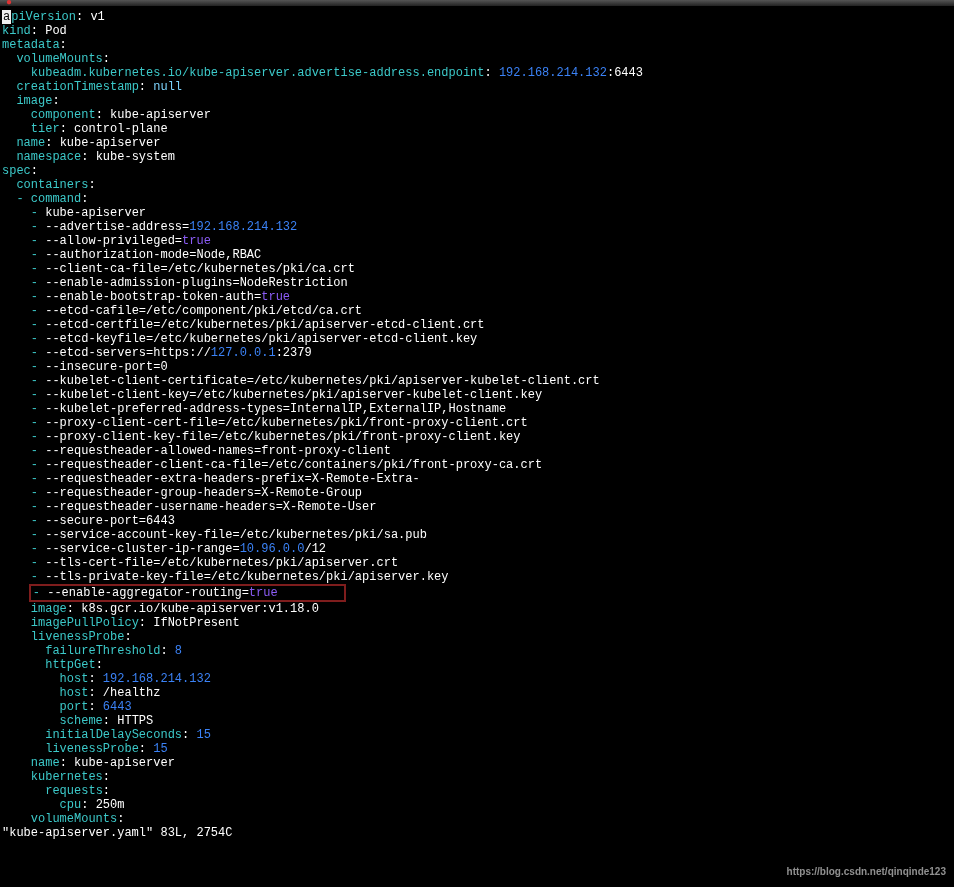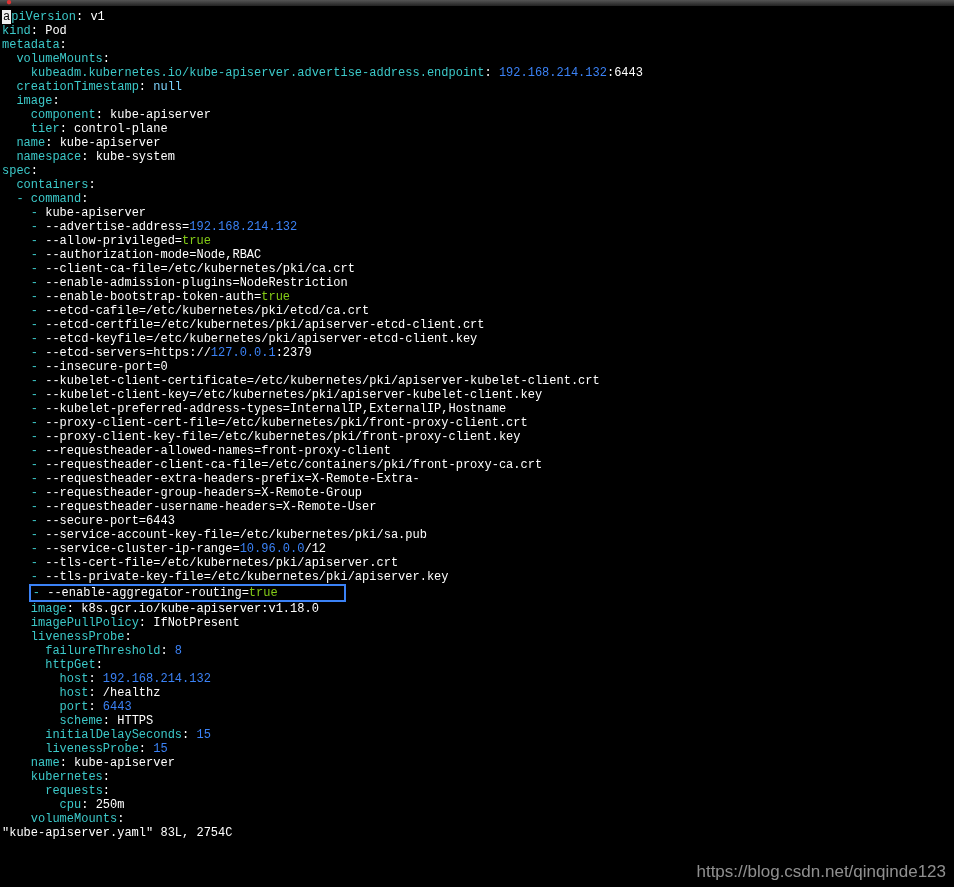--- a/index.html
+++ b/index.html
@@ -36,40 +36,40 @@
   }
   pre {
     margin: 6px 0 0 0;
     white-space: pre;
     font-family: Liberation Mono, monospace;
     font-size: inherit;
   }
   .k { color: #3cc9c9; }           
   .v { color: #ffffff; }           
   .num { color: #3b82f6; }         
-  .bool { color: #84cc16; }
+  .bool { color: #8b5cf6; }
   .null { color: #7dd3fc; }
   .dash { color: #3cc9c9; }
   .cursor-bg { background: #eee; color: #000; padding: 0 1px; }
   .highlight-box {
-    border: 2px solid #3b82f6;
+    border: 2px solid #7f1d1d;
     display: inline-block;
     padding: 0 2px;
     margin-left: -2px;
     box-sizing: border-box;
   }
   .watermark {
     position: absolute;
     right: 8px;
     bottom: 8px;
     color: #cccccc;
     font-family: Arial, sans-serif;
-    font-size: 17px;
+    font-size: 10px;
     opacity: 0.70;
-    font-weight: 400;
+    font-weight: 700;
     white-space: nowrap;
     letter-spacing: 0;
   }
   .footer-line {
     color: #fff;
   }
 </style>
 </head>
 <body>
 
@@ -91,21 +91,21 @@
 <span class="k">spec</span>:
   <span class="k">containers</span>:
   <span class="dash">-</span> <span class="k">command</span>:
     <span class="dash">-</span> <span>kube-apiserver</span>
     <span class="dash">-</span> --advertise-address=<span class="num">192.168.214.132</span>
     <span class="dash">-</span> --allow-privileged=<span class="bool">true</span>
     <span class="dash">-</span> <span>--authorization-mode=Node,RBAC</span>
     <span class="dash">-</span> <span>--client-ca-file=/etc/kubernetes/pki/ca.crt</span>
     <span class="dash">-</span> <span>--enable-admission-plugins=NodeRestriction</span>
     <span class="dash">-</span> --enable-bootstrap-token-auth=<span class="bool">true</span>
-    <span class="dash">-</span> <span>--etcd-cafile=/etc/kubernetes/pki/etcd/ca.crt</span>
+    <span class="dash">-</span> <span>--etcd-cafile=/etc/component/pki/etcd/ca.crt</span>
     <span class="dash">-</span> <span>--etcd-certfile=/etc/kubernetes/pki/apiserver-etcd-client.crt</span>
     <span class="dash">-</span> <span>--etcd-keyfile=/etc/kubernetes/pki/apiserver-etcd-client.key</span>
     <span class="dash">-</span> --etcd-servers=https://<span class="num">127.0.0.1</span>:2379
     <span class="dash">-</span> --insecure-port=0
     <span class="dash">-</span> <span>--kubelet-client-certificate=/etc/kubernetes/pki/apiserver-kubelet-client.crt</span>
     <span class="dash">-</span> <span>--kubelet-client-key=/etc/kubernetes/pki/apiserver-kubelet-client.key</span>
     <span class="dash">-</span> <span>--kubelet-preferred-address-types=InternalIP,ExternalIP,Hostname</span>
     <span class="dash">-</span> <span>--proxy-client-cert-file=/etc/kubernetes/pki/front-proxy-client.crt</span>
     <span class="dash">-</span> <span>--proxy-client-key-file=/etc/kubernetes/pki/front-proxy-client.key</span>
     <span class="dash">-</span> <span>--requestheader-allowed-names=front-proxy-client</span>

